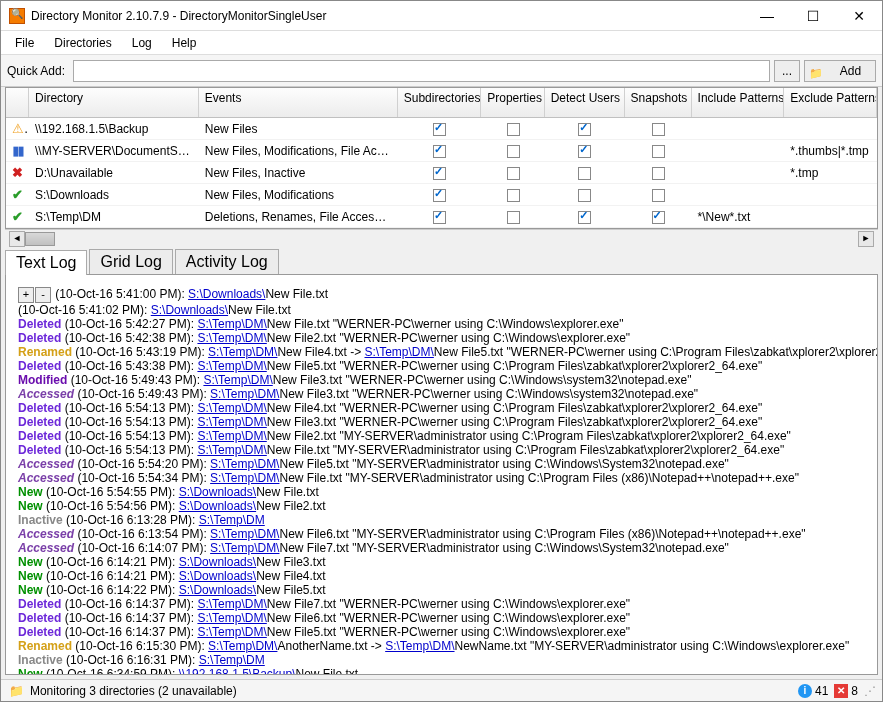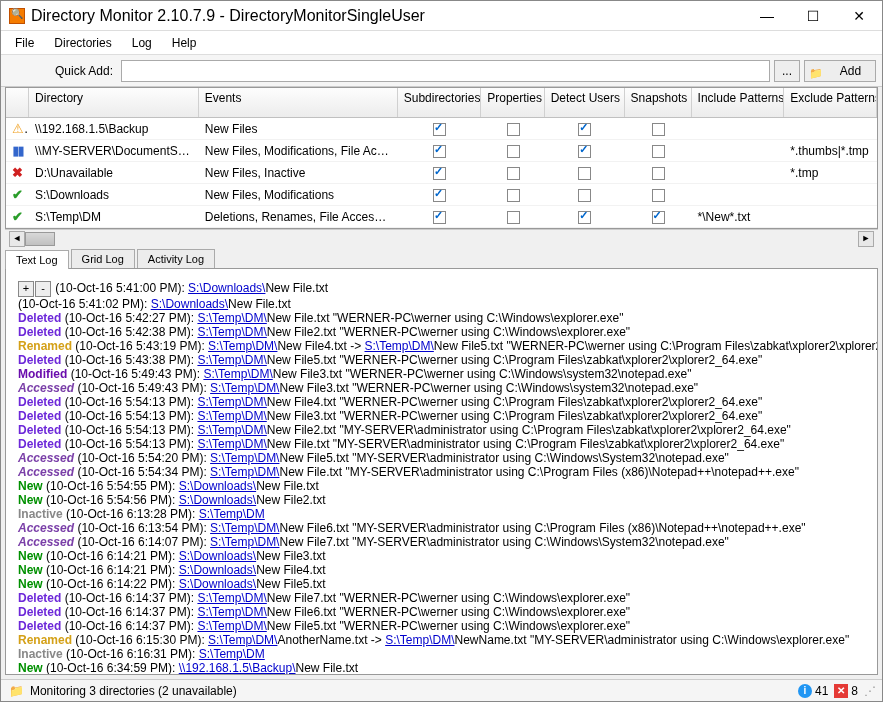--- a/index.html
+++ b/index.html
@@ -1,47 +1,47 @@
 <!DOCTYPE html>
 <html><head>
 <meta charset="utf-8">
 <style>
 * { box-sizing: border-box; margin: 0; padding: 0; }
 body { font-family: "Segoe UI", Tahoma, sans-serif; font-size: 12px; background: #f0f0f0; width: 883px; height: 702px; overflow: hidden; display: flex; flex-direction: column; border: 1px solid #888; }
 .titlebar { background: #fff; height: 30px; display: flex; align-items: center; padding: 0 0 0 8px; border-bottom: 1px solid #ddd; }
 .titlebar .appicon { width: 16px; height: 16px; background: #f57c00; border: 1px solid #c05000; margin-right: 6px; position: relative; }
 .titlebar .appicon::after { content:"🔍"; font-size:10px; position:absolute; top:-1px; left:1px; color:#fff;}
-.titlebar .title { flex:1; font-size: 16px; }
+.titlebar .title { flex:1; font-size: 12px; }
 .titlebar .winbtns { display:flex; }
 .titlebar .winbtn { width:46px; height:30px; display:flex; align-items:center; justify-content:center; font-size:14px; }
 .menubar { background:#fff; height:24px; display:flex; align-items:center; padding:0 4px; border-bottom:1px solid #ddd; }
 .menubar .menuitem { padding:3px 10px; }
 .quickadd { background:#f5f5f5; height:32px; display:flex; align-items:center; padding:0 6px; gap:4px; border-bottom:1px solid #ccc; }
-.quickadd label { margin-right:4px;margin-left:48px; }
+.quickadd label { margin-right:4px; }
 .quickadd input { flex:1; height:22px; border:1px solid #aaa; padding:0 4px; font-size:12px; }
 .quickadd .browsebtn { width:26px; height:22px; border:1px solid #aaa; background:#eee; text-align:center; line-height:20px; }
 .quickadd .addbtn { width:72px; height:22px; border:1px solid #aaa; background:#eee; text-align:center; line-height:20px; position:relative; padding-left:21px; }
 .quickadd .addbtn::before { content:"📁"; position:absolute; left:4px; top:2px; font-size:11px;}
 .grid { background:#fff; border:1px solid #999; margin:0 4px; display:flex; flex-direction:column; }
 .grid-header { display:flex; background:linear-gradient(#fdfdfd,#ececec); border-bottom:1px solid #c0c0c0; height:30px; }
 .grid-header .col { border-right:1px solid #d0d0d0; padding:3px 6px; font-size:12px; overflow:hidden; white-space:nowrap; }
 .grid-body { overflow:hidden; }
 .grid-row { display:flex; height:22px; align-items:center; border-bottom:1px solid #f2f2f2; }
 .grid-row .cell { padding:2px 6px; overflow:hidden; white-space:nowrap; text-overflow:ellipsis; font-size:12px; }
 .grid-row .statusicon { width:24px; text-align:center; font-size:13px; }
 .col-status{width:24px;} .col-dir{width:184px;} .col-events{width:216px;} .col-subdir{width:90px;text-align:center;} .col-props{width:68px;text-align:center;} .col-detect{width:86px;text-align:center;} .col-snap{width:72px;text-align:center;} .col-incl{width:100px;} .col-excl{width:100px;}
 .chk { width:13px; height:13px; border:1px solid #888; display:inline-block; vertical-align:middle; background:#fff; position:relative; }
 .chk.checked::after { content:"✓"; color:#0066cc; font-size:11px; position:absolute; top:-3px; left:0; font-weight:bold;}
 .hscroll { height:18px; background:#f0f0f0; border-top:1px solid #ccc; display:flex; align-items:center; padding:0 4px; margin:0 4px; }
 .hscroll .arrow { width:16px; height:16px; border:1px solid #aaa; background:#e8e8e8; text-align:center; line-height:13px; font-size:9px; }
 .hscroll .track { flex:1; height:16px; position:relative; }
 .hscroll .thumb { position:absolute; left:0; width:30px; height:14px; top:1px; background:linear-gradient(#d8d8d8,#c0c0c0); border:1px solid #999; }
 .hscroll .arrowR { margin-left:auto; }
 .tabs { display:flex; margin:2px 4px 0 4px; }
-.tab { padding:3px 10px; border:1px solid #aaa; border-bottom:none; background:#ececec; font-size:11px; margin-right:2px; }
+.tab { padding:3px 10px; border:1px solid #aaa; border-bottom:none; background:#ececec; font-size:16px; margin-right:2px; }
 .tab.active { background:#fff; position:relative; top:1px; }
 .log { flex:1; background:#fff; border:1px solid #999; margin:0 4px 4px 4px; overflow:auto; padding:12px; font-size:12px; line-height:14px; font-family:"Segoe UI",sans-serif; }
 .log .line { white-space:nowrap; }
 .log .ev-Deleted{color:#6d28d9;font-weight:bold;}
 .log .ev-Renamed{color:#d4a017;font-weight:bold;}
 .log .ev-Modified{color:#6a0dad;font-weight:bold;}
 .log .ev-Accessed{color:#7a3fa8;font-weight:bold;font-style:italic;}
 .log .ev-New{color:#009000;font-weight:bold;}
 .log .ev-Inactive{color:#888;font-weight:bold;}
 .log a{color:#0000cc;text-decoration:underline;}

